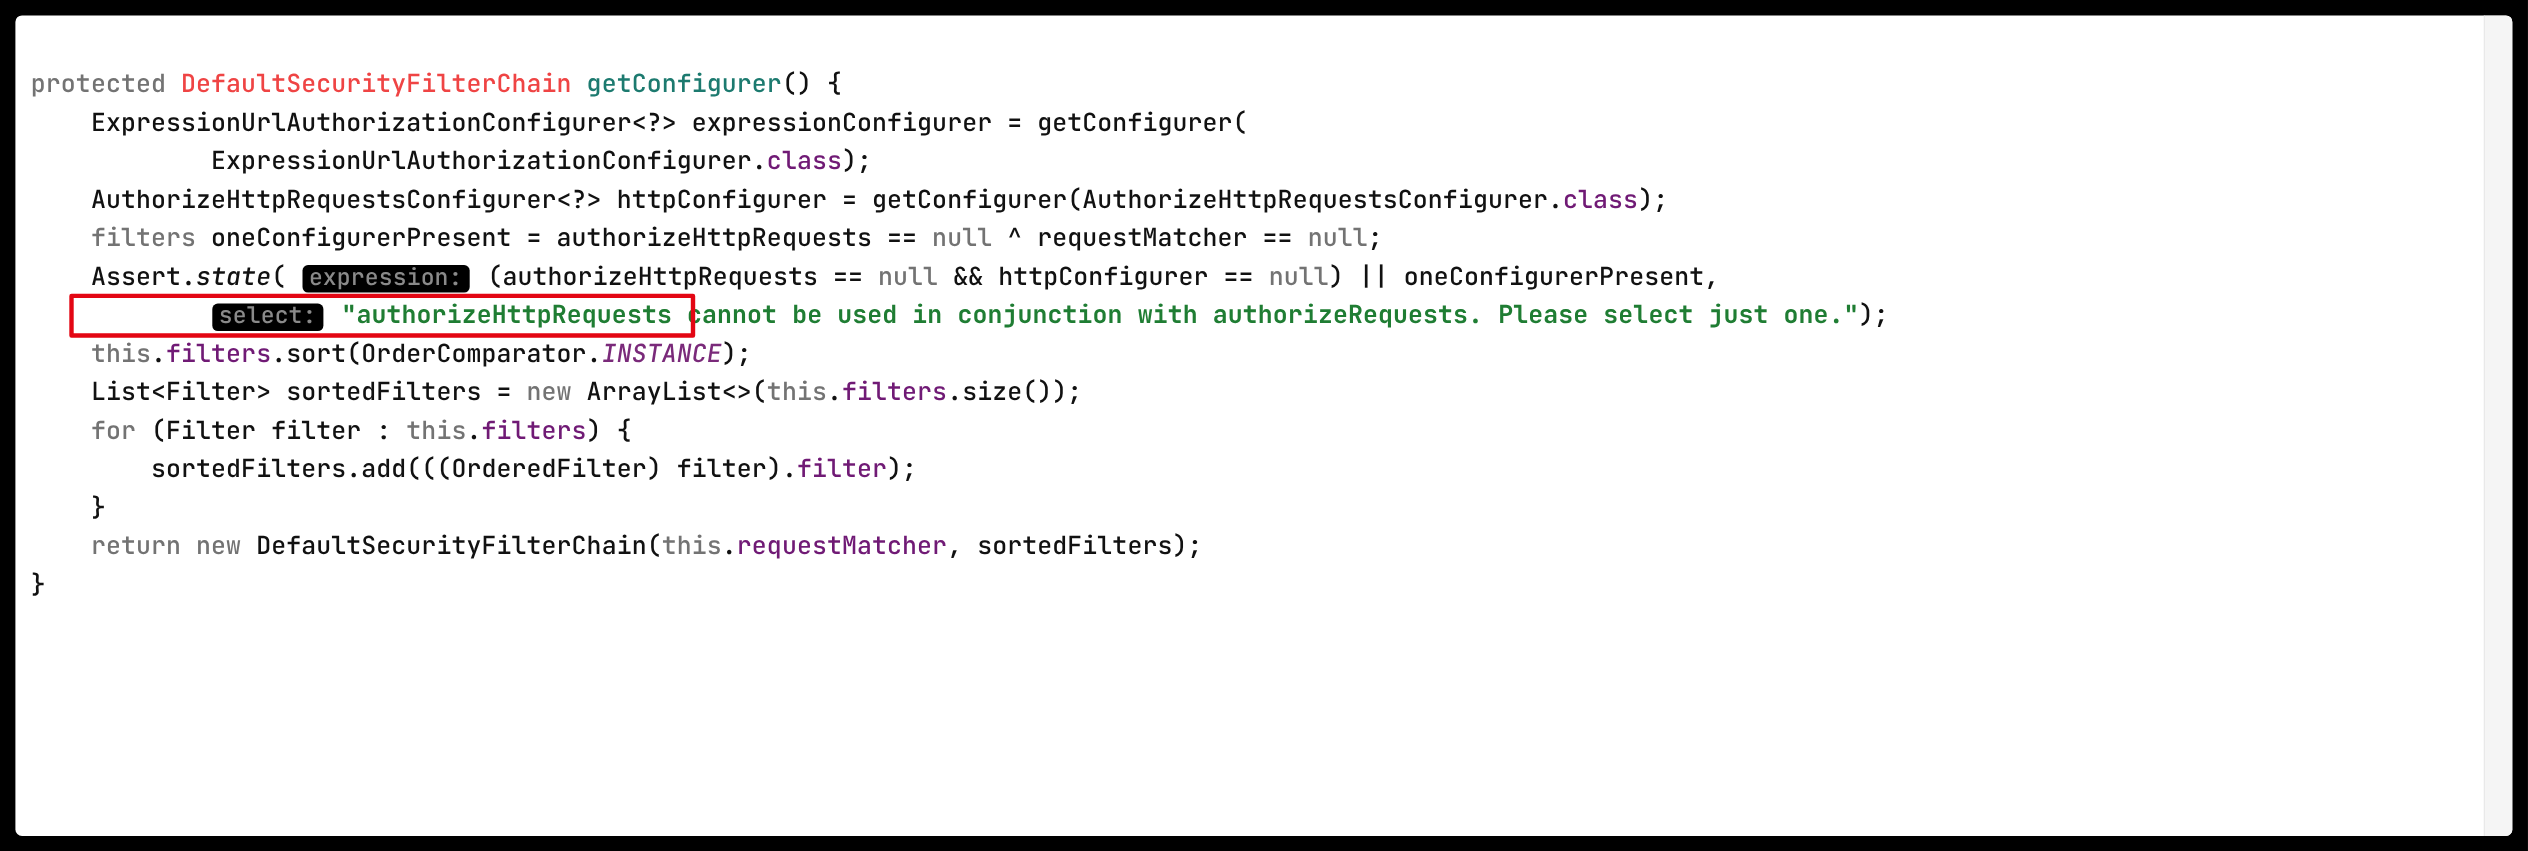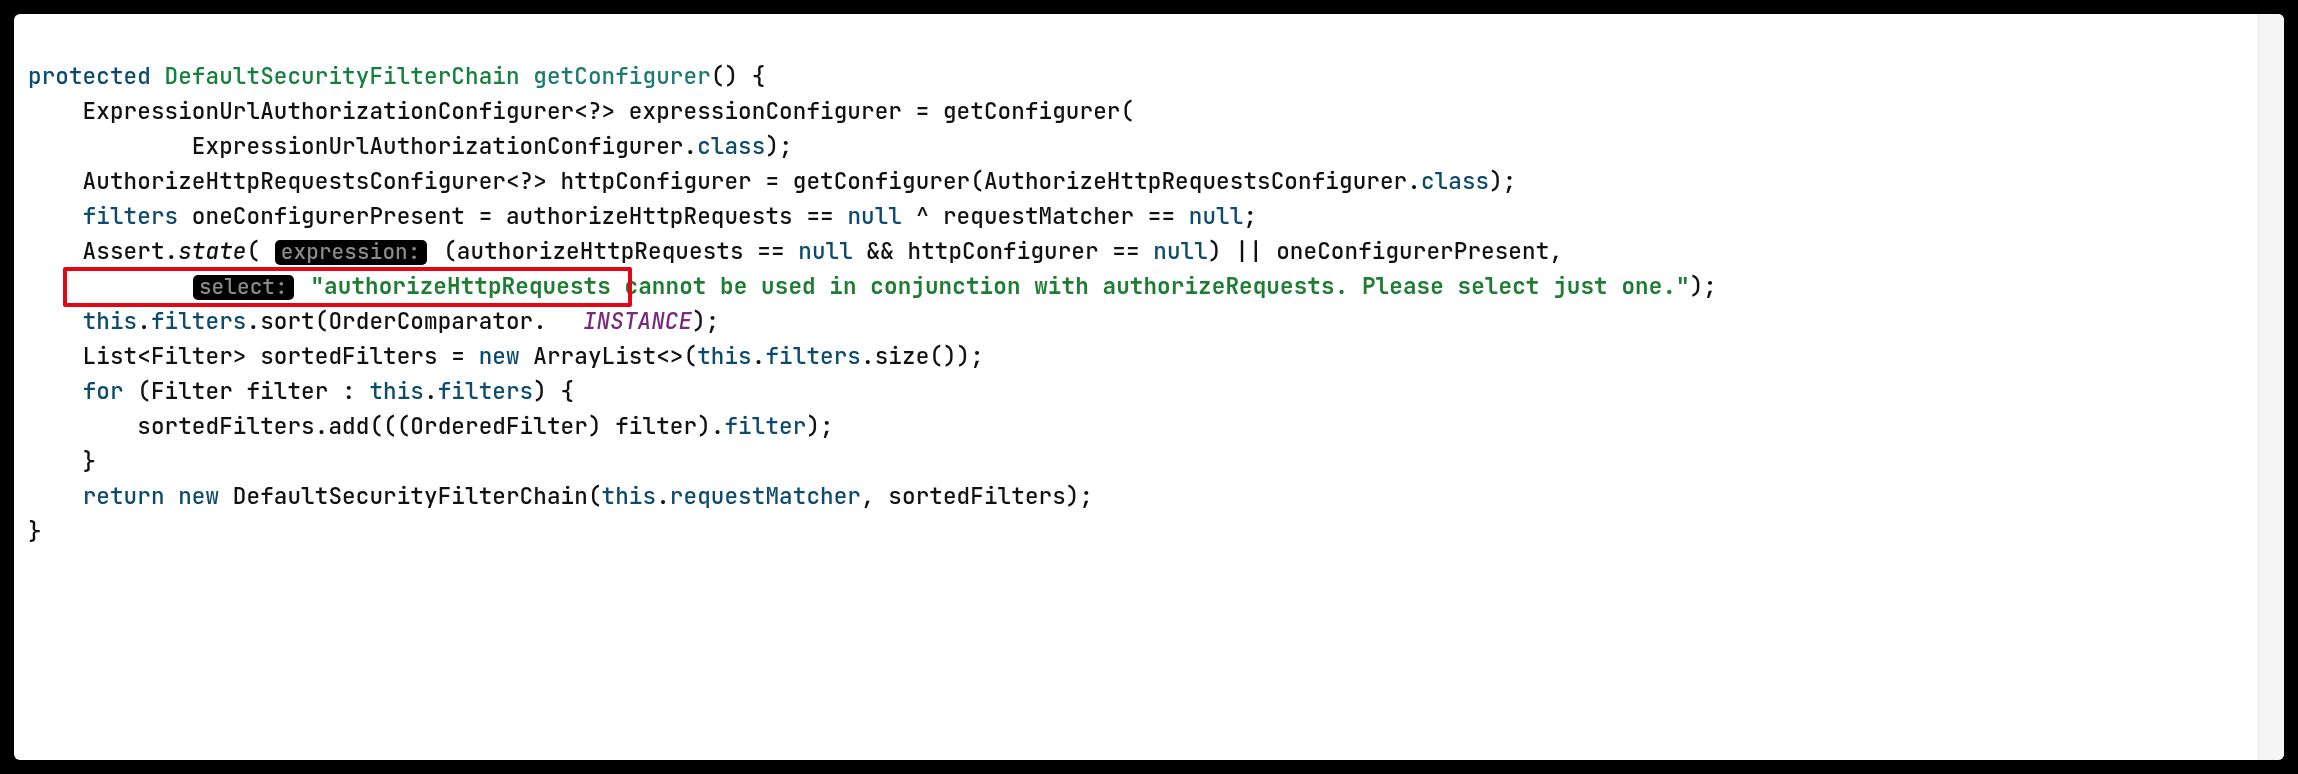--- a/index.html
+++ b/index.html
@@ -35,25 +35,25 @@
     top: 10px;
     left: 14px;
     right: 40px;
     font-size: 22.6px;
     line-height: 35px;
     white-space: pre;
     color: #111;
     font-weight: 500;
     letter-spacing: 0.1px;
   }
-  .kw   { color: #0c4a6e; }
-  .type { color: #15803d; }
+  .kw   { color: #737373; }
+  .type { color: #ef4444; }
   .method { color: #1c7a6f; }
-  .field  { color: #0c4a6e; }
-  .const-italic { color: #7a2a7a; font-style: italic; margin-left: 36px; }
+  .field  { color: #701a75; }
+  .const-italic { color: #7a2a7a; font-style: italic; }
   .str  { color: #1f7d33; }
   .hint {
     color: #8a8a8a;
     background: #000000;
     border-radius: 5px;
     padding: 0 6px 1px 6px;
     margin: 0 3px 0 1px;
     display: inline-block;
     line-height: 24px;
     font-size: 21px;

